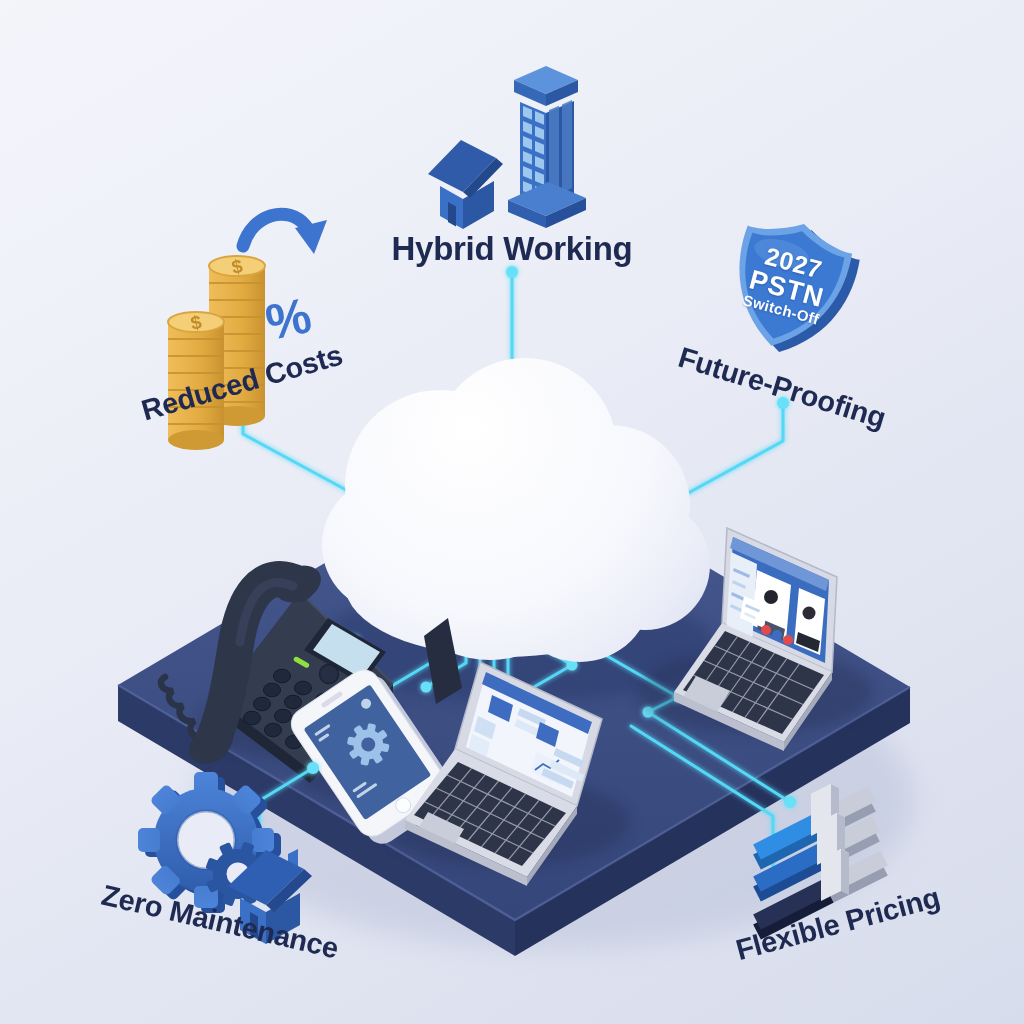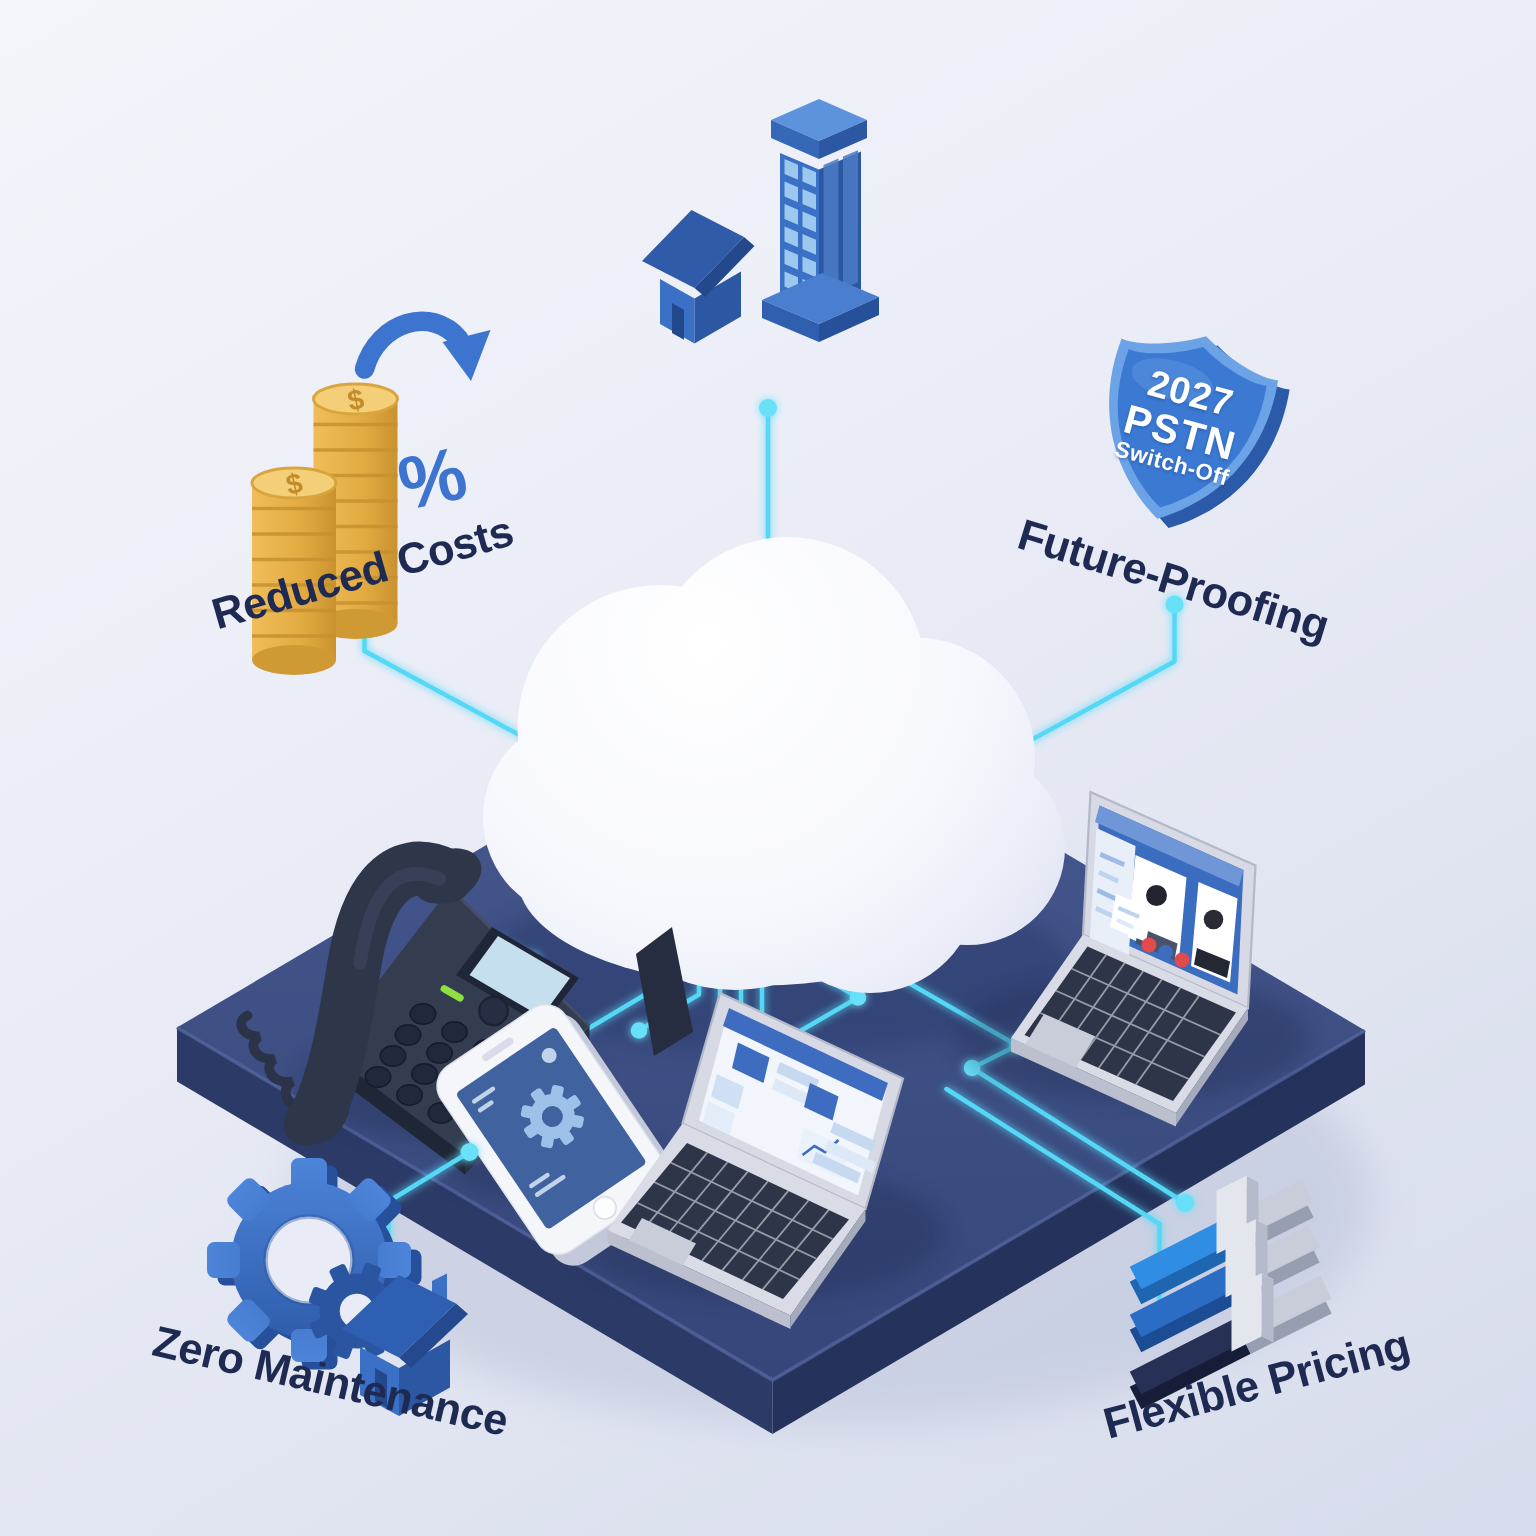--- a/index.html
+++ b/index.html
@@ -432,20 +432,21 @@
     </g>
     <g>
       <polygon points="821,859 841,849 849,853 829,863" fill="#f4f5f9"></polygon>
       <polygon points="841,849 849,853 849,895 841,891" fill="#b6bbcb"></polygon>
       <polygon points="821,859 841,849 841,891 821,901" fill="#e4e6ee"></polygon>
     </g>
   </g>
 </svg>
 
 <div class="lbl lbl-reduced">Reduced Costs</div>
+<div class="lbl lbl-hybrid">Hybrid Working</div>
 <div class="lbl lbl-future">Future-Proofing</div>
 <div class="lbl lbl-zero">Zero Maintenance</div>
 <div class="lbl lbl-flexible">Flexible Pricing</div>
 
 <div class="shield-text">
   <div class="s1">2027</div>
   <div class="s2">PSTN</div>
   <div class="s3">Switch-Off</div>
 </div>
 </div>

